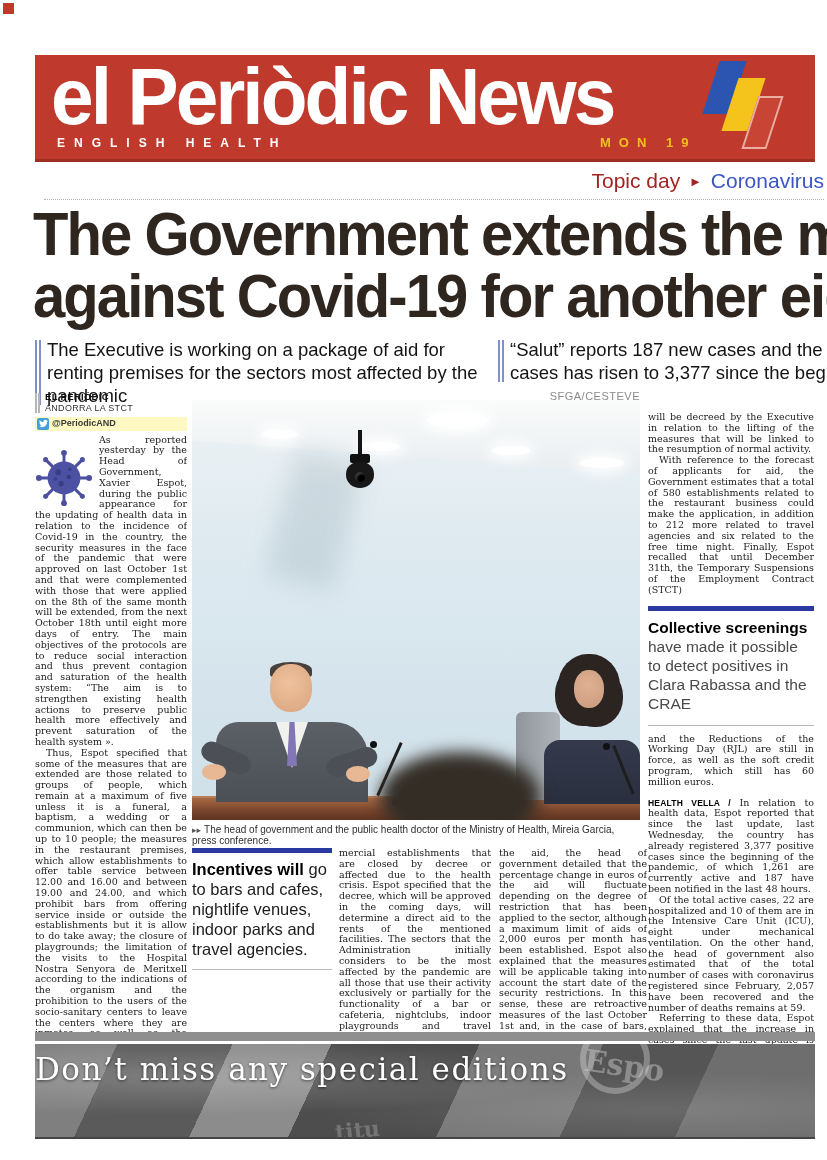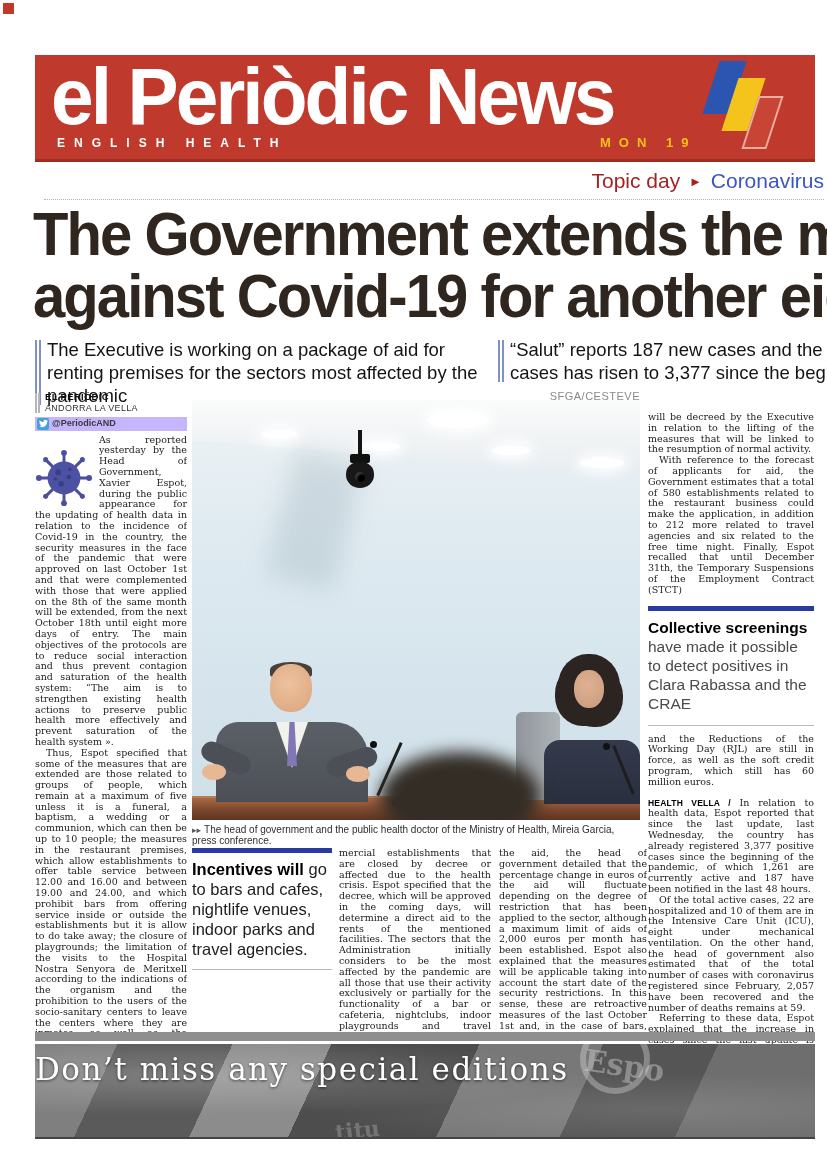--- a/index.html
+++ b/index.html
@@ -52,21 +52,21 @@
   .serifcol p + p { text-indent:11px; }
   .col1 { position:absolute; left:35px; top:392px; width:152px; height:640px; overflow:hidden; }
   .col4 { position:absolute; left:648px; top:392px; width:166px; height:640px; overflow:hidden;margin-top:20px; }
 
   
   .byline { position:relative; padding-left:10px; margin-bottom:4px; font-family:"Liberation Sans",sans-serif; }
   .byline::before { content:""; position:absolute; left:0; top:1px; height:20px; width:5px;
       background:linear-gradient(90deg,#b5b5b5 0 2px,transparent 2px 3px,#b5b5b5 3px 5px); }
   .byline-outlet { font-size:9.5px; font-weight:bold; color:#111; letter-spacing:.3px; }
   .byline-place  { font-size:9px; color:#333; letter-spacing:.3px; }
-  .tw-strip { display:flex; align-items:center; gap:3px; background:#c4b5fd; margin-top:3px;
+  .tw-strip { display:flex; align-items:center; gap:3px; background:#fef9c3; margin-top:3px;
               padding:1px 2px; width:152px; margin-left:-10px; }
   .tw-icon { width:12px; height:12px; background:#459fd8; border-radius:2px; display:flex;
              align-items:center; justify-content:center; flex:none; }
   .tw-icon svg { width:9px; height:9px; fill:#fff; }
   .tw-handle { font-size:9px; font-weight:bold; color:#3a3a3a; }
 
   .virus { float:left; width:58px; height:58px; margin:14px 6px 2px 0; }
 
   
   .photo-credit { position:absolute; left:192px; top:390px; width:448px; text-align:right;
@@ -186,21 +186,21 @@
     <div>The Government extends the measures</div>
     <div>against Covid-19 for another eight days</div>
   </div>
 
   <div class="subhead left">The Executive is working on a package of aid for renting premises for the sectors most affected by the pandemic</div>
   <div class="subhead right">“Salut” reports 187 new cases and the total of cases has risen to 3,377 since the beginning</div>
 
   <div class="col1 serifcol">
     <div class="byline">
       <div class="byline-outlet">EL PERIÒDIC</div>
-      <div class="byline-place">ANDORRA LA VELLA</div>
+      <div class="byline-place">ANDORRA LA STCT</div>
       <div class="tw-strip">
         <span class="tw-icon">
           <svg viewBox="0 0 24 24">
               <path d="M23.954 4.569c-.885.389-1.83.654-2.825.775 1.014-.611 1.794-1.574 2.163-2.723-.951.555-2.005.959-3.127 1.184-.896-.959-2.173-1.559-3.591-1.559-2.717 0-4.92 2.203-4.92 4.917 0 .39.045.765.127 1.124C7.691 8.094 4.066 6.13 1.64 3.161c-.427.722-.666 1.561-.666 2.475 0 1.71.87 3.213 2.188 4.096-.807-.026-1.566-.248-2.228-.616v.061c0 2.385 1.693 4.374 3.946 4.827-.413.111-.849.171-1.296.171-.314 0-.615-.03-.916-.086.631 1.953 2.445 3.377 4.604 3.417-1.68 1.319-3.809 2.105-6.102 2.105-.39 0-.779-.023-1.17-.067 2.189 1.394 4.768 2.209 7.557 2.209 9.054 0 13.999-7.496 13.999-13.986 0-.209 0-.42-.015-.63.961-.689 1.8-1.56 2.46-2.548l-.047-.02z"></path>
             </svg>
         </span>
         <span class="tw-handle">@PeriodicAND</span>
       </div>
     </div>
     <p><svg class="virus" viewBox="0 0 60 60">

